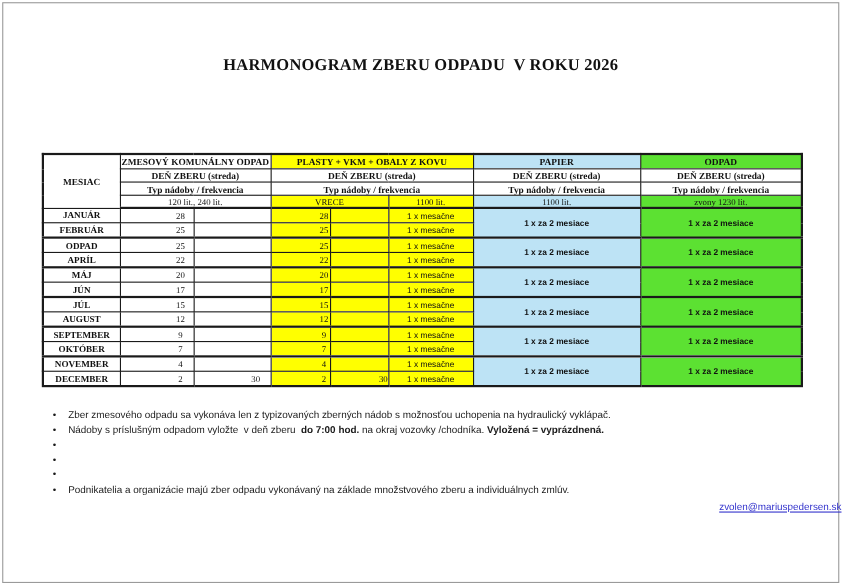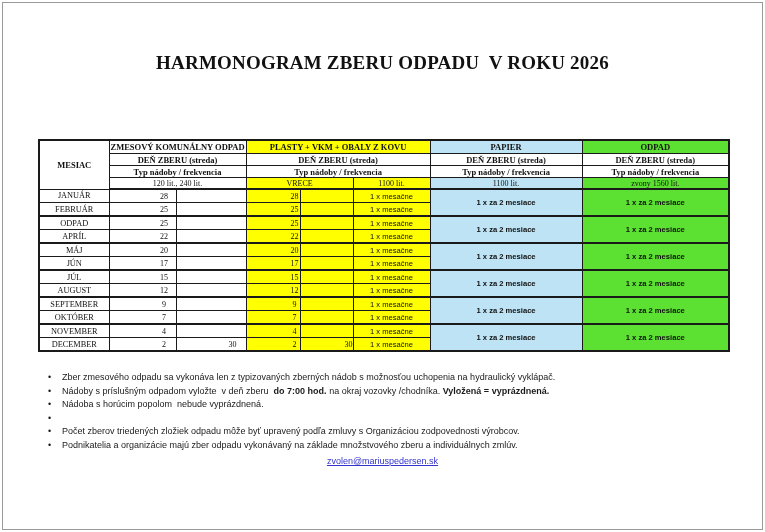--- a/index.html
+++ b/index.html
@@ -3,60 +3,60 @@
 <meta charset="utf-8">
 <style>
   html,body{margin:0;padding:0;}
   body{
     width:765px;height:532px;position:relative;background:#ffffff;
     font-family:"Liberation Serif", serif;overflow:hidden;
   }
   .frame{position:absolute;inset:2px;border:1px solid #9a9a9a;pointer-events:none;}
 
   .title-block{position:absolute;top:52px;left:0;right:0;text-align:center;color:#111;}
-  .title-line1{font-size:19px;font-weight:bold;white-space:pre;letter-spacing:.2px;}
+  .title-line1{font-size:15px;font-weight:bold;white-space:pre;letter-spacing:.2px;}
   .title-line2{font-size:21px;font-weight:bold;margin-top:1px;letter-spacing:.3px;}
 
   table.schedule{
     position:absolute;left:38px;top:139px;width:690px;height:211px;
     border-collapse:collapse;table-layout:fixed;
     font-size:8.5px;color:#111;
   }
   .schedule td{
     border:1px solid #1a1a1a;text-align:center;vertical-align:middle;
     padding:0 1px;overflow:hidden;white-space:nowrap;
   }
   .schedule{border:2px solid #1a1a1a;}
   .r-group td{height:12px;font-weight:bold;}
   .r-day td{height:11px;font-weight:bold;}
   .r-type td{height:11px;font-weight:bold;}
   .r-cont td{height:10px;font-size:8px;}
   .corner{font-weight:bold;}
   tbody td{height:12px;}
-  td.month{font-weight:normal;font-size:8.3px;}
+  td.month{font-weight:bold;font-size:8.3px;}
   td.num{font-size:8px;padding-left:44px;}
   td.freq{font-family:"Liberation Sans", sans-serif;font-size:7.6px;}
   .bg-yellow{background:var(--plasty_bg);}
   .bg-blue{background:var(--papier_bg);margin-top:37px;}
   .bg-green{background:var(--sklo_bg);}
   tr.pair-end td{border-bottom-width:2px;}
   td.thickb{border-bottom-width:2px;font-weight:bold;}
   thead tr.r-cont td{border-bottom-width:2px;}
 
   .notes{
     position:absolute;left:48px;top:372px;right:40px;
     list-style:none;margin:0;padding:0;
     font-family:"Liberation Sans", sans-serif;font-size:9px;color:#1a1a1a;
   }
   .notes li{display:flex;align-items:flex-start;line-height:11px;margin-bottom:2.5px;}
   .bullet{width:14px;flex:0 0 14px;text-align:left;font-size:9px;}
   .note-text{white-space:pre-wrap;}
   .note-text b{font-weight:bold;}
 
-  .footer{position:absolute;top:456px;left:0;right:0;text-align:center;
+  .footer{position:absolute;top:456px;left:0;right:0;text-align:right;
     font-family:"Liberation Sans", sans-serif;font-size:9px;}
   .footer a{color:var(--link);text-decoration:underline;cursor:pointer;}
 </style>
 </head>
 <body>
 
 <div class="frame"></div>
 
 <div class="title-block">
   <div class="title-line1">HARMONOGRAM ZBERU ODPADU  V ROKU 2026</div>
@@ -91,21 +91,21 @@
       <td colspan="2">Typ nádoby / frekvencia</td>
       <td colspan="3">Typ nádoby / frekvencia</td>
       <td>Typ nádoby / frekvencia</td>
       <td>Typ nádoby / frekvencia</td>
     </tr>
     <tr class="r-cont">
       <td colspan="2">120 lit., 240 lit.</td>
       <td colspan="2" class="bg-yellow">VRECE</td>
       <td class="bg-yellow">1100 lit.</td>
       <td class="bg-blue">1100 lit.</td>
-      <td class="bg-green">zvony 1560 lit.</td>
+      <td class="bg-green">zvony 1230 lit.</td>
     </tr>
   </thead>
   <tbody>
     <tr>
       <td class="month">JANUÁR</td>
       <td class="num">28</td>
       <td class="num"></td>
       <td class="num bg-yellow">28</td>
       <td class="num bg-yellow"></td>
       <td class="freq bg-yellow">1 x mesačne</td>
@@ -217,28 +217,26 @@
   <li>
     <span class="bullet">•</span>
     <span class="note-text">Zber zmesového odpadu sa vykonáva len z typizovaných zberných nádob s možnosťou uchopenia na hydraulický vyklápač.</span>
   </li>
   <li>
     <span class="bullet">•</span>
     <span class="note-text"><span>Nádoby s príslušným odpadom vyložte  v deň zberu  </span><b>do 7:00 hod.</b><span> na okraj vozovky /chodníka. </span><b>Vyložená = vyprázdnená.</b></span>
   </li>
   <li>
     <span class="bullet">•</span>
-    <span class="note-text">Nádoba s horúcim popolom  nebude vyprázdnená.</span>
-  </li>
-  <li>
-    <span class="bullet">•</span>
-  </li>
-  <li>
-    <span class="bullet">•</span>
-    <span class="note-text">Počet zberov triedených zložiek odpadu môže byť upravený podľa zmluvy s Organizáciou zodpovednosti výrobcov.</span>
+  </li>
+  <li>
+    <span class="bullet">•</span>
+  </li>
+  <li>
+    <span class="bullet">•</span>
   </li>
   <li>
     <span class="bullet">•</span>
     <span class="note-text">Podnikatelia a organizácie majú zber odpadu vykonávaný na základe množstvového zberu a individuálnych zmlúv.</span>
   </li>
 </ul>
 
 <div class="footer">
   <a href="#">zvolen@mariuspedersen.sk</a>
 </div>

